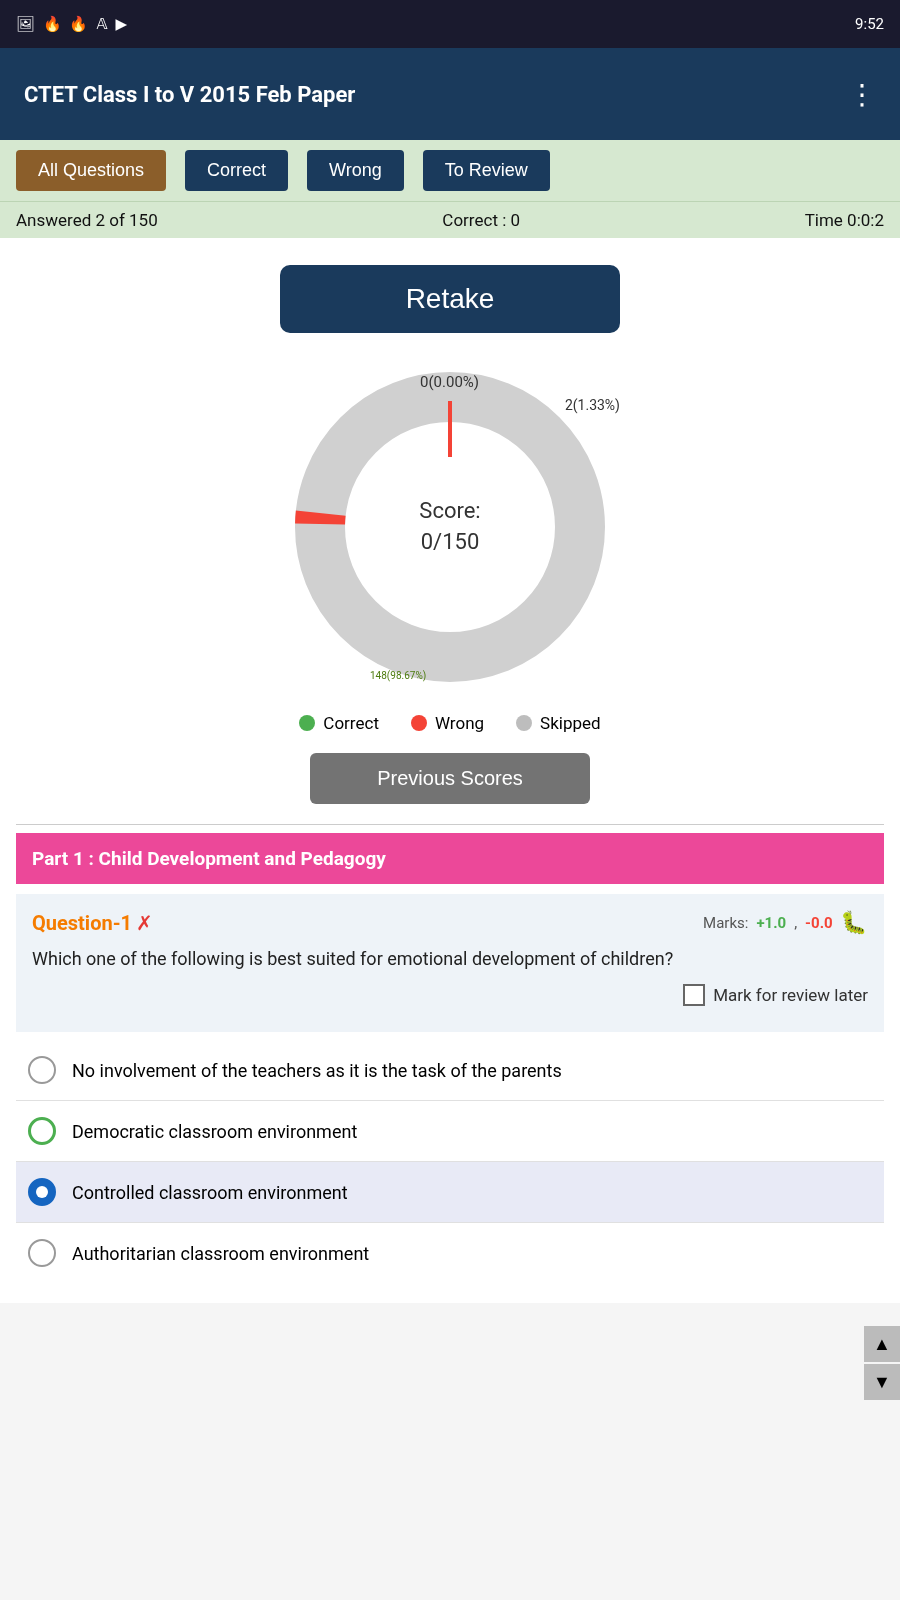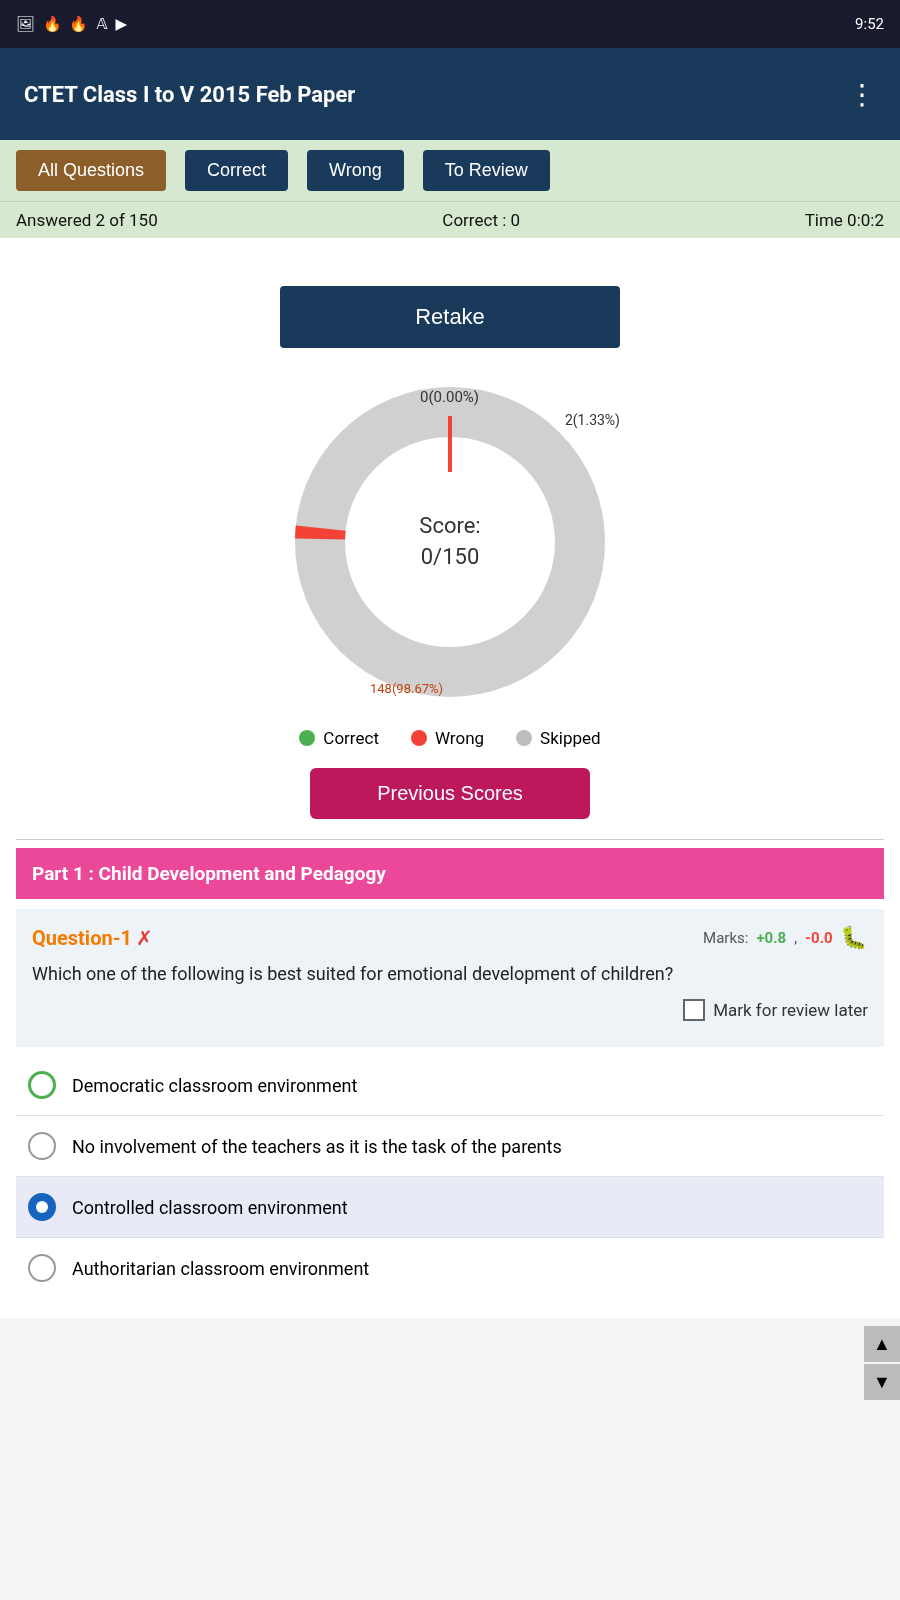--- a/index.html
+++ b/index.html
@@ -85,27 +85,27 @@
     
     .main-content {
       background: white;
       padding: 20px 16px;
     }
 
     
     .retake-btn {
       display: block;
       width: 340px;
-      margin: 28px auto 24px;
+      margin: 7px auto 24px;
       padding: 18px;
       background: #1a3a5c;
       color: white;
-      font-size: 22px;
+      font-size: 28px;
       border: none;
-      border-radius: 4px;
+      border-radius: 10px;
       cursor: pointer;
       text-align: center;
     }
 
     
     .chart-container {
       position: relative;
       width: 340px;
       height: 340px;
       margin: 0 auto;
@@ -133,22 +133,22 @@
       top: 40px;
       right: 0px;
       font-size: 14px;
       color: #333;
     }
     .chart-label-148 {
       position: absolute;
       bottom: 16px;
       left: 50%;
       transform: translateX(-80px);
-      font-size: 13px;
-      color: #c2410c;
+      font-size: 10px;
+      color: #4d7c0f;
     }
 
     
     .legend {
       display: flex;
       justify-content: center;
       gap: 32px;
       margin: 16px 0 20px;
       font-size: 17px;
     }
@@ -165,21 +165,21 @@
     .dot-correct { background: #4caf50; }
     .dot-wrong { background: #f44336; }
     .dot-skipped { background: #bdbdbd; }
 
     
     .prev-scores-btn {
       display: block;
       width: 280px;
       margin: 10px auto 20px;
       padding: 14px 24px;
-      background: #be185d;
+      background: #737373;
       color: white;
       font-size: 20px;
       border: none;
       border-radius: 6px;
       cursor: pointer;
       text-align: center;
     }
 
     
     .divider {
@@ -384,44 +384,44 @@
 
   <div class="question-card">
     <div class="question-header">
       <div>
         <span class="question-label">Question-1</span>
         <span class="question-x"></span>
         <span style="color:#e53935; font-size:20px;">✗</span>
       </div>
       <div class="marks-info">
         <span>Marks:</span>
-        <span class="marks-green">+0.8</span>,
+        <span class="marks-green">+1.0</span>,
         <span class="marks-red">-0.0</span>
         <span class="bug-icon">🐛</span>
       </div>
     </div>
 
     <div class="question-text">Which one of the following is best suited for emotional development of children?</div>
 
     <div class="mark-review">
       <div class="checkbox"></div>
       <span>Mark for review later</span>
     </div>
   </div>
 
   <div class="options-list">
 
     <div class="option-item">
+      <div class="radio-outer"></div>
+      <span>No involvement of the teachers as it is the task of the parents</span>
+    </div>
+
+    <div class="option-item">
       <div class="radio-outer green-border"></div>
       <span>Democratic classroom environment</span>
-    </div>
-
-    <div class="option-item">
-      <div class="radio-outer"></div>
-      <span>No involvement of the teachers as it is the task of the parents</span>
     </div>
 
     <div class="option-item" style="background:#e8eaf6;">
       <div class="radio-outer blue-filled">
         <div class="radio-inner"></div>
       </div>
       <span>Controlled classroom environment</span>
     </div>
 
     <div class="option-item">

